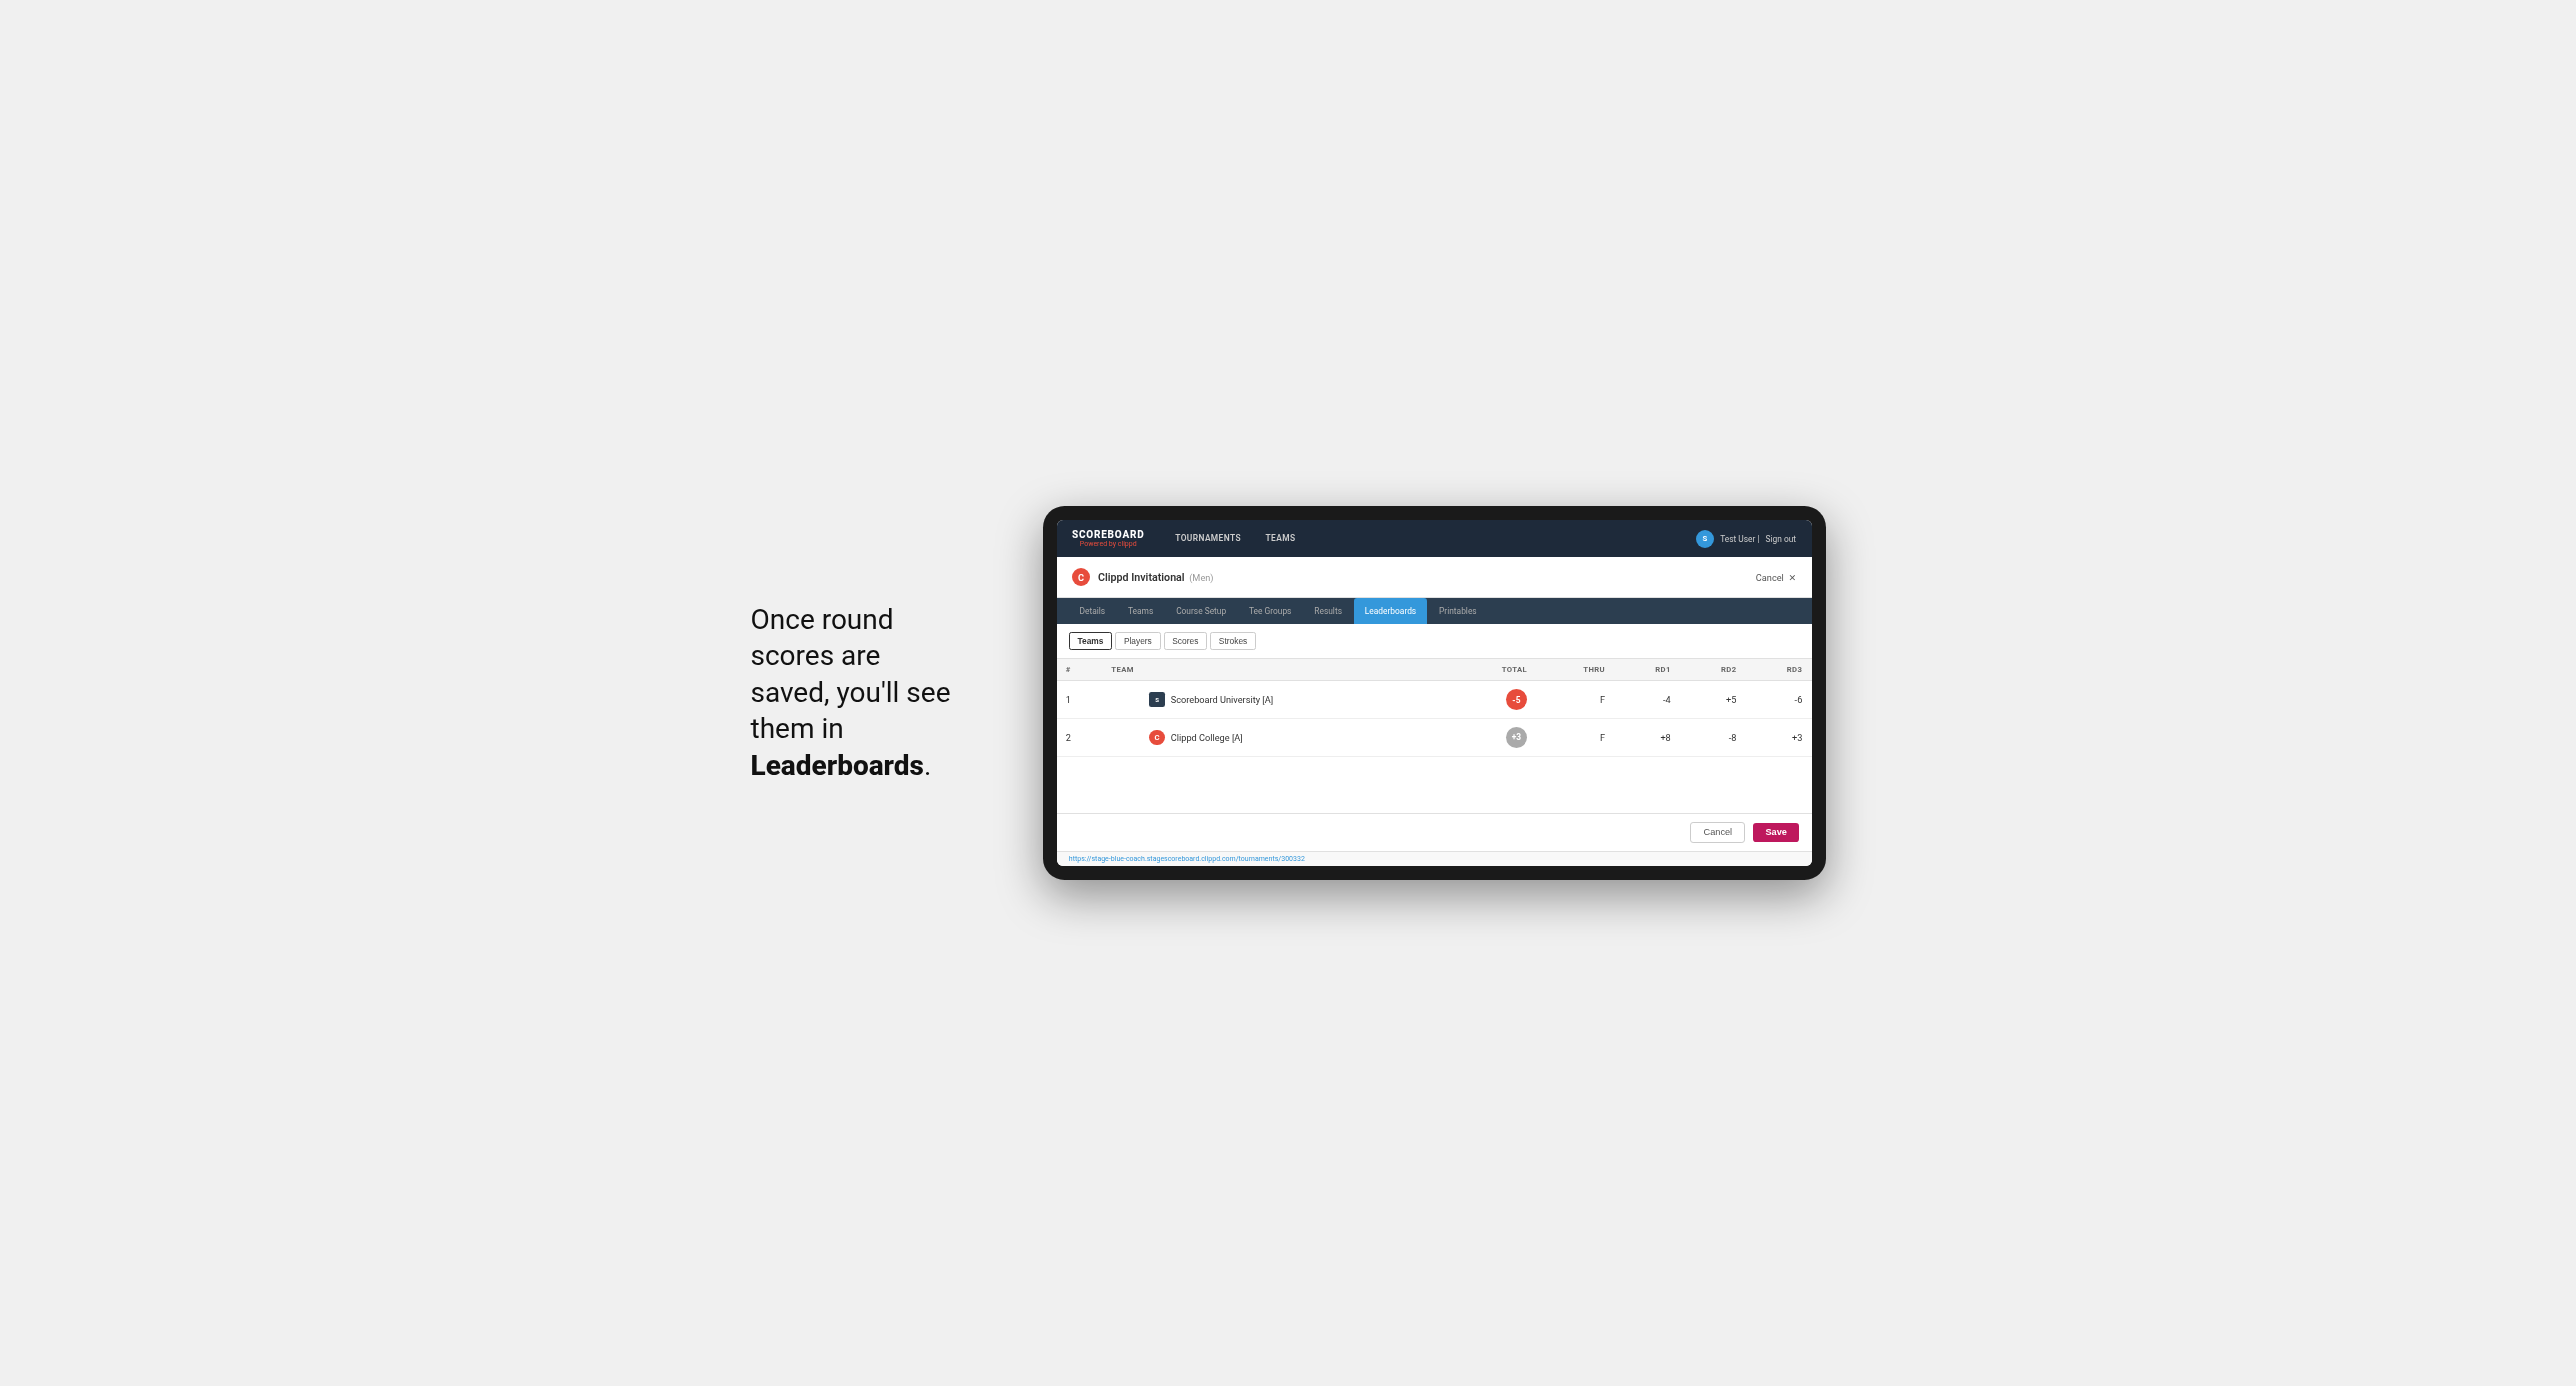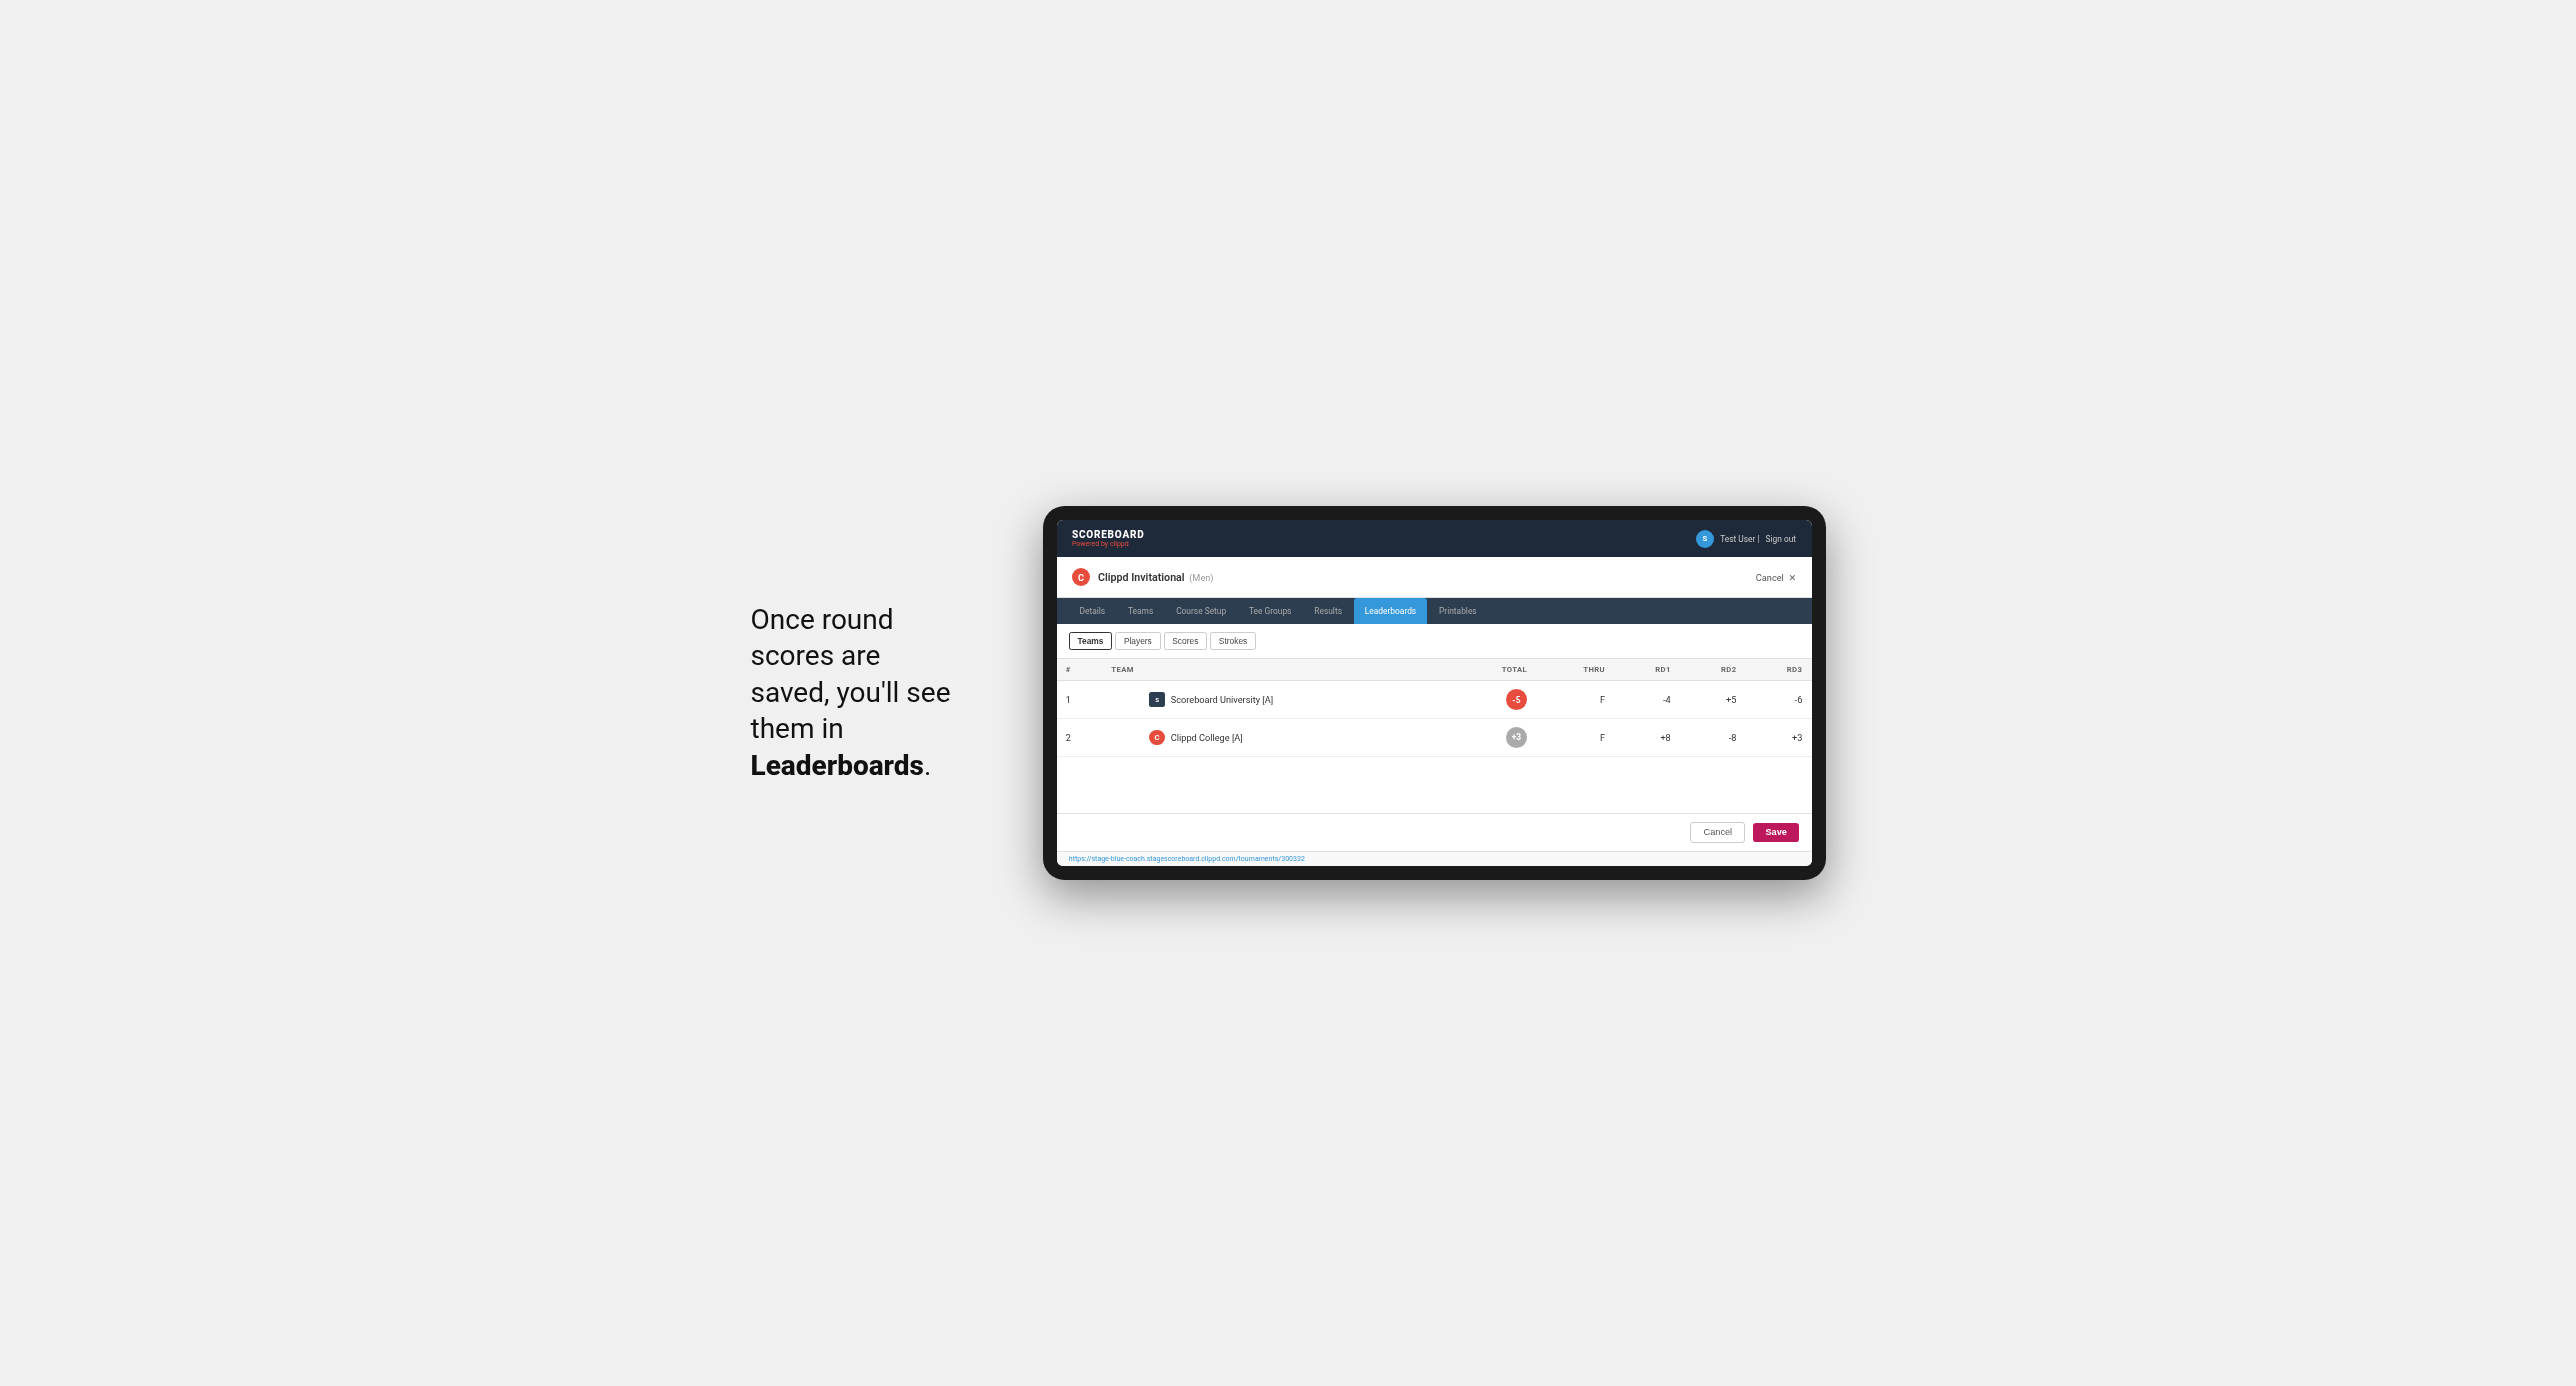--- a/index.html
+++ b/index.html
@@ -55,20 +55,21 @@
       align-items: center;
       padding: 0 15.4px;
       height: 37px;
       gap: 0;
     }
 
     .brand {
       display: flex;
       flex-direction: column;
       margin-right: 18.4px;
+      text-align: center;
     }
 
     .brand-title {
       font-size: 10px;
       font-weight: 800;
       color: #fff;
       letter-spacing: 0.8px;
       text-transform: uppercase;
     }
 
@@ -376,20 +377,24 @@
 
   <div class="tablet">
     <div class="tablet-screen">
 
       <div class="top-nav">
         <div class="brand">
           <span class="brand-title">SCOREBOARD</span>
           <span class="brand-sub">
             <span>Powered by </span><span style="color:#e74c3c">clippd</span>
           </span>
+        </div>
+        <div class="nav-tabs">
+          <div class="nav-tab">TOURNAMENTS</div>
+          <div class="nav-tab">TEAMS</div>
         </div>
         <div class="nav-right">
           <div class="user-avatar">S</div>
           <span class="user-name">Test User |</span>
           <span class="sign-out">Sign out</span>
         </div>
       </div>
 
       <div class="tournament-header">
         <div class="tournament-logo">C</div>

